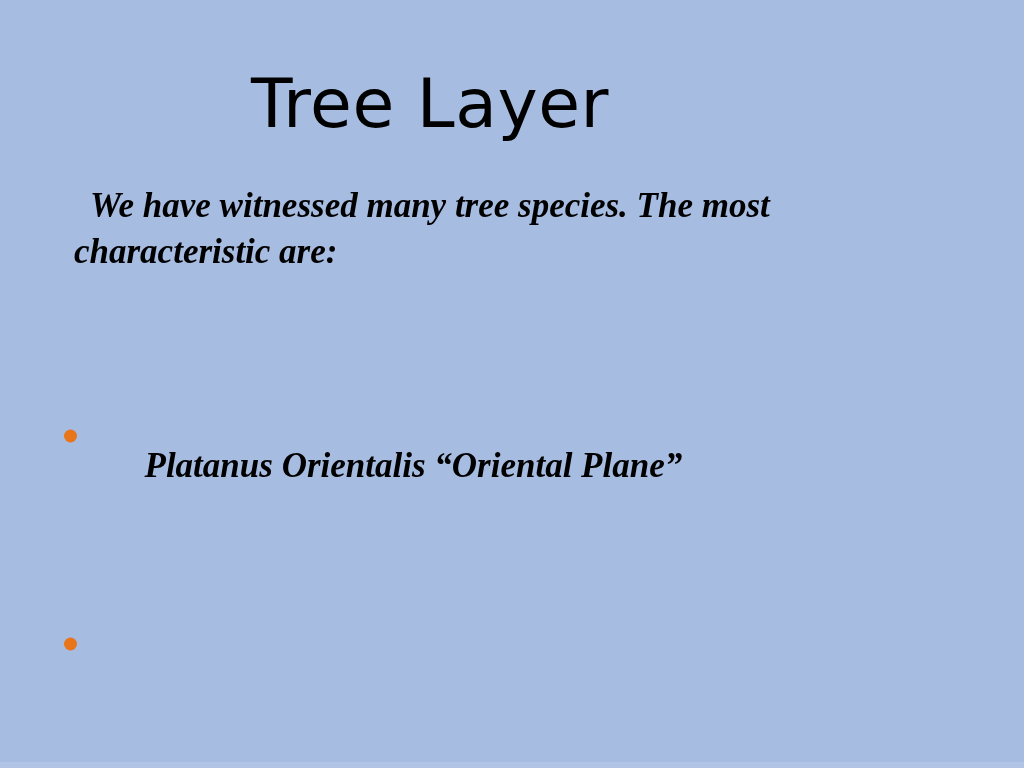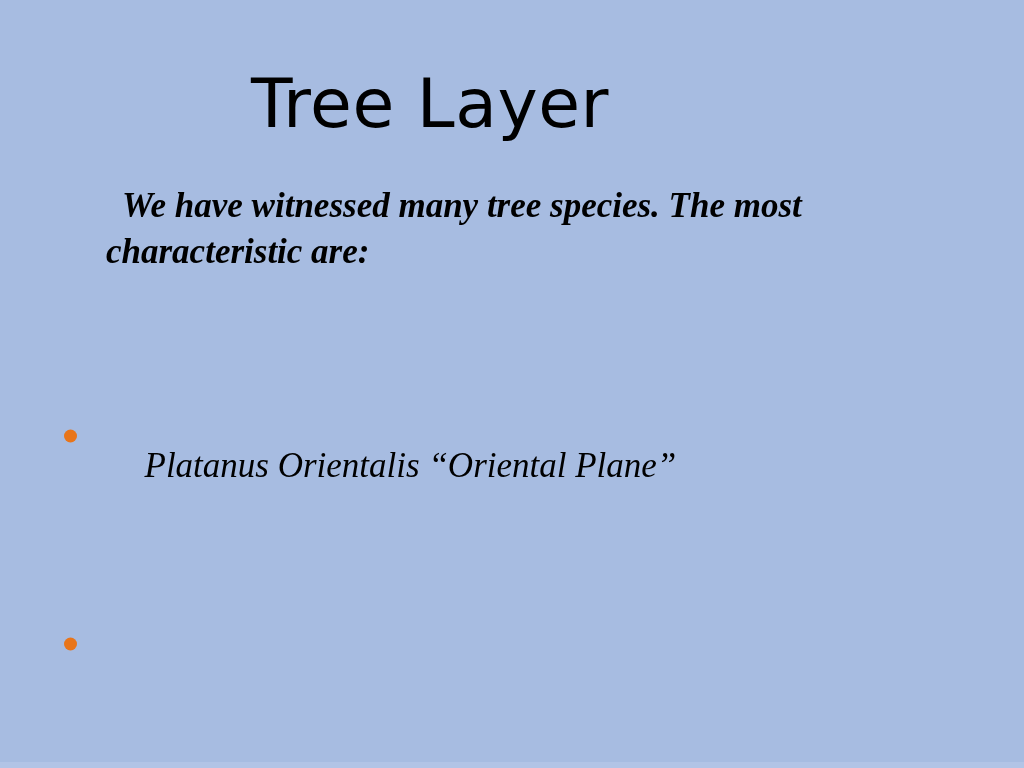--- a/index.html
+++ b/index.html
@@ -50,39 +50,38 @@
     top: 148px;
     left: 74px;
     width: 880px;
     font-family: "Liberation Serif", serif;
     font-style: italic;
     font-weight: bold;
     font-size: 35px;
     line-height: 1.30;
     color: #000000;
     text-indent: 16px;
-    margin-left: 32px;
   }
 
   .species-list {
     position: absolute;
     top: 317px;
     left: 56px;
     width: 940px;
     margin: 0;
     padding: 0;
     list-style: none;
   }
 
   .species-item {
     position: relative;
     padding-left: 36px;
     font-family: "Liberation Serif", serif;
     font-style: italic;
-    font-weight: normal;
+    font-weight: bold;
     font-size: 35px;
     line-height: 59.5px;
     color: #000000;
     white-space: pre;
   }
 
   .species-item .bullet-dot {
     position: absolute;
     left: 8px;
     top: 50%;

